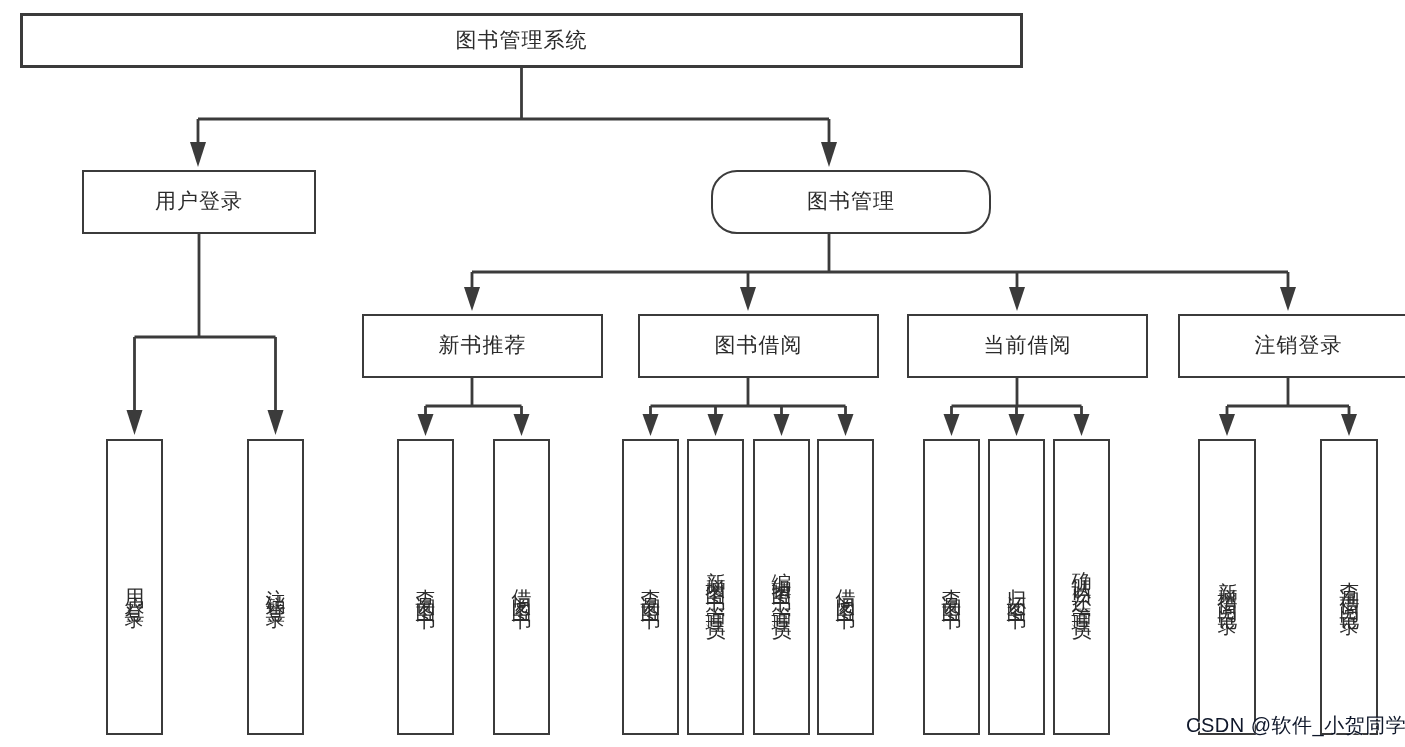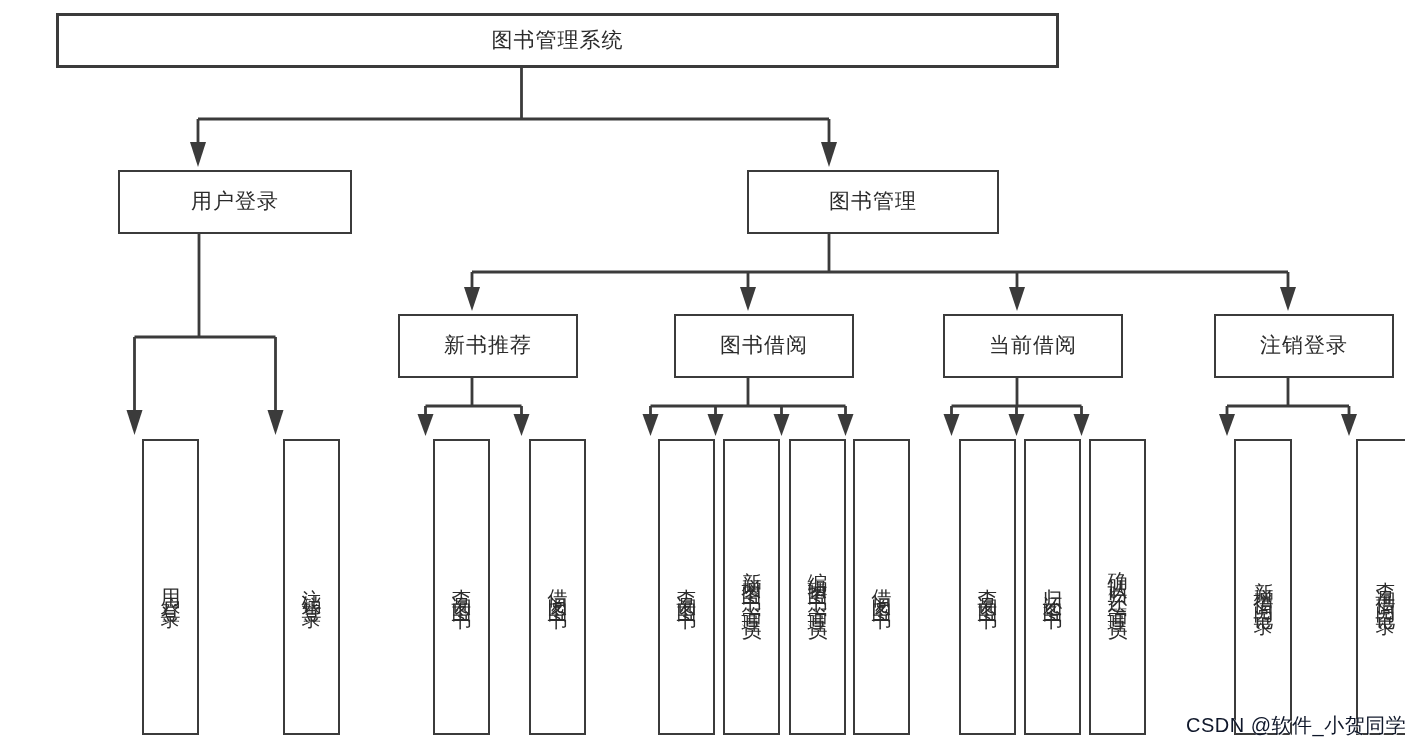--- a/index.html
+++ b/index.html
@@ -27,40 +27,39 @@
   .node {
     position: absolute;
     box-sizing: border-box;
     background: #ffffff;
     border: 2.5px solid #3b3b3b;
     text-align: center;
     z-index: 1;
     font-size: 21px;
     letter-spacing: 1px;
     white-space: nowrap;
-    margin-left: 36px;
   }
   .hbox { line-height: 58px; height: 64px; }
   .root {
     left: 20px; top: 13px; width: 1003px; height: 55px;
     border-width: 3px; line-height: 48px;
   }
   .vbox {
     top: 439px; height: 296px; width: 57px;
     writing-mode: vertical-rl;
     text-orientation: mixed;
     line-height: 52px;
     font-size: 20px;
     letter-spacing: 7px;
   }
   
   .n-user-login    { left: 82px;  top: 170px; width: 234px; }
-  .n-book-mgmt     { left: 711px; top: 170px; width: 252px; }
+  .n-book-mgmt     { left: 711px; top: 170px; width: 280px; border-radius: 26px; }
   
-  .lv3 { top: 314px; width: 180px; }
+  .lv3 { top: 314px; width: 241px; }
   .n-new-rec       { left: 362px; }
   .n-book-borrow   { left: 638px; }
   .n-cur-borrow    { left: 907px; }
   .n-borrow-rec    { left: 1178px; }
   
   .b1  { left: 106px; }
   .b2  { left: 247px; }
   .b3  { left: 397px; }
   .b4  { left: 493px; }
   .b5  { left: 622px; }

